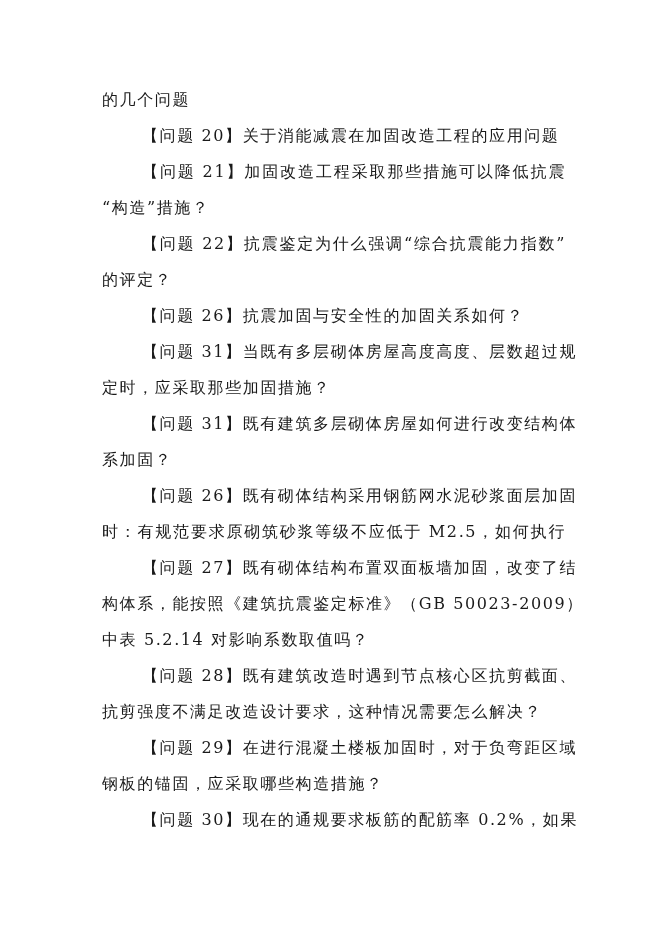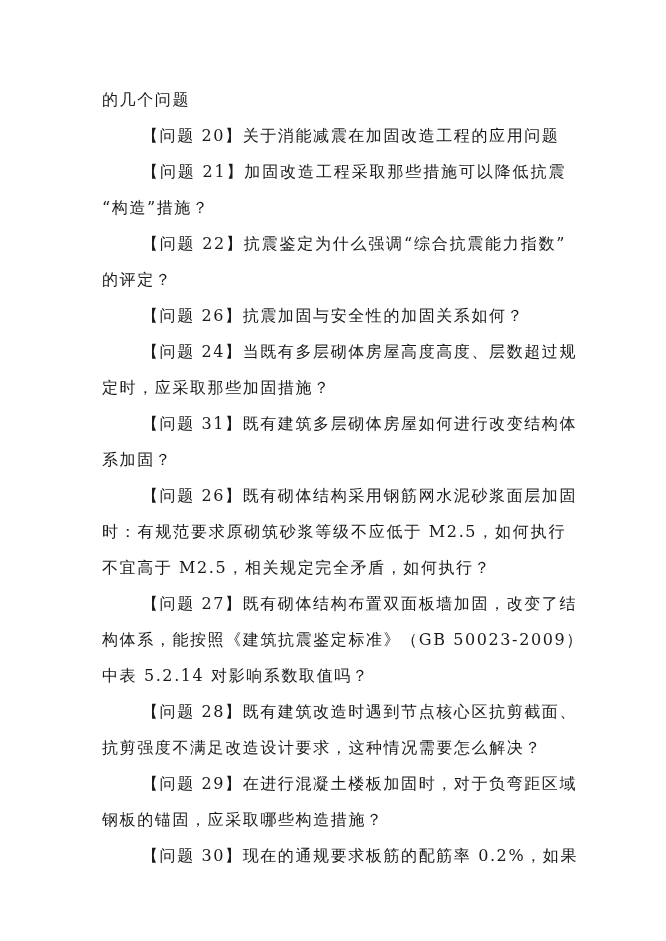--- a/index.html
+++ b/index.html
@@ -23,27 +23,26 @@
 <body>
 
 <div class="page">
   <span class="line last">的几个问题</span>
   <span class="line last ind">【问题 20】关于消能减震在加固改造工程的应用问题</span>
   <span class="line ind">【问题 21】加固改造工程采取那些措施可以降低抗震</span>
   <span class="line last">“构造”措施？</span>
   <span class="line ind">【问题 22】抗震鉴定为什么强调“综合抗震能力指数”</span>
   <span class="line last">的评定？</span>
   <span class="line last ind">【问题 26】抗震加固与安全性的加固关系如何？</span>
-  <span class="line ind">【问题 24】当既有多层砌体房屋高度高度、层数超过规</span>
+  <span class="line ind">【问题 31】当既有多层砌体房屋高度高度、层数超过规</span>
   <span class="line last">定时，应采取那些加固措施？</span>
   <span class="line ind">【问题 31】既有建筑多层砌体房屋如何进行改变结构体</span>
   <span class="line last">系加固？</span>
   <span class="line ind">【问题 26】既有砌体结构采用钢筋网水泥砂浆面层加固</span>
   <span class="line">时：有规范要求原砌筑砂浆等级不应低于 M2.5，如何执行</span>
-  <span class="line last">不宜高于 M2.5，相关规定完全矛盾，如何执行？</span>
   <span class="line ind">【问题 27】既有砌体结构布置双面板墙加固，改变了结</span>
   <span class="line">构体系，能按照《建筑抗震鉴定标准》（GB 50023-2009）</span>
   <span class="line last">中表 5.2.14 对影响系数取值吗？</span>
   <span class="line ind">【问题 28】既有建筑改造时遇到节点核心区抗剪截面、</span>
   <span class="line last">抗剪强度不满足改造设计要求，这种情况需要怎么解决？</span>
   <span class="line ind">【问题 29】在进行混凝土楼板加固时，对于负弯距区域</span>
   <span class="line last">钢板的锚固，应采取哪些构造措施？</span>
   <span class="line ind">【问题 30】现在的通规要求板筋的配筋率 0.2%，如果</span>
 </div>
 

